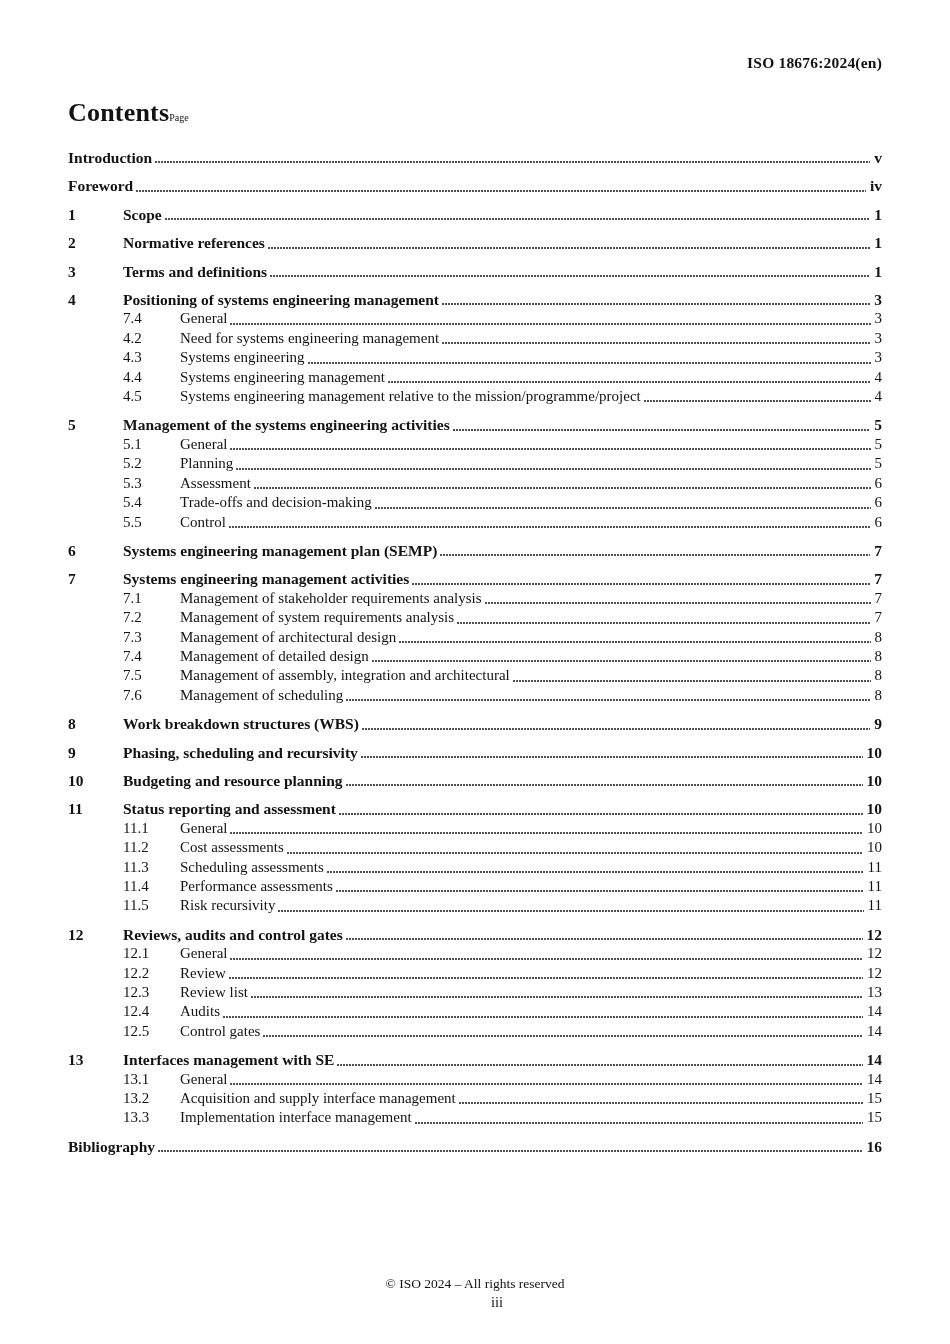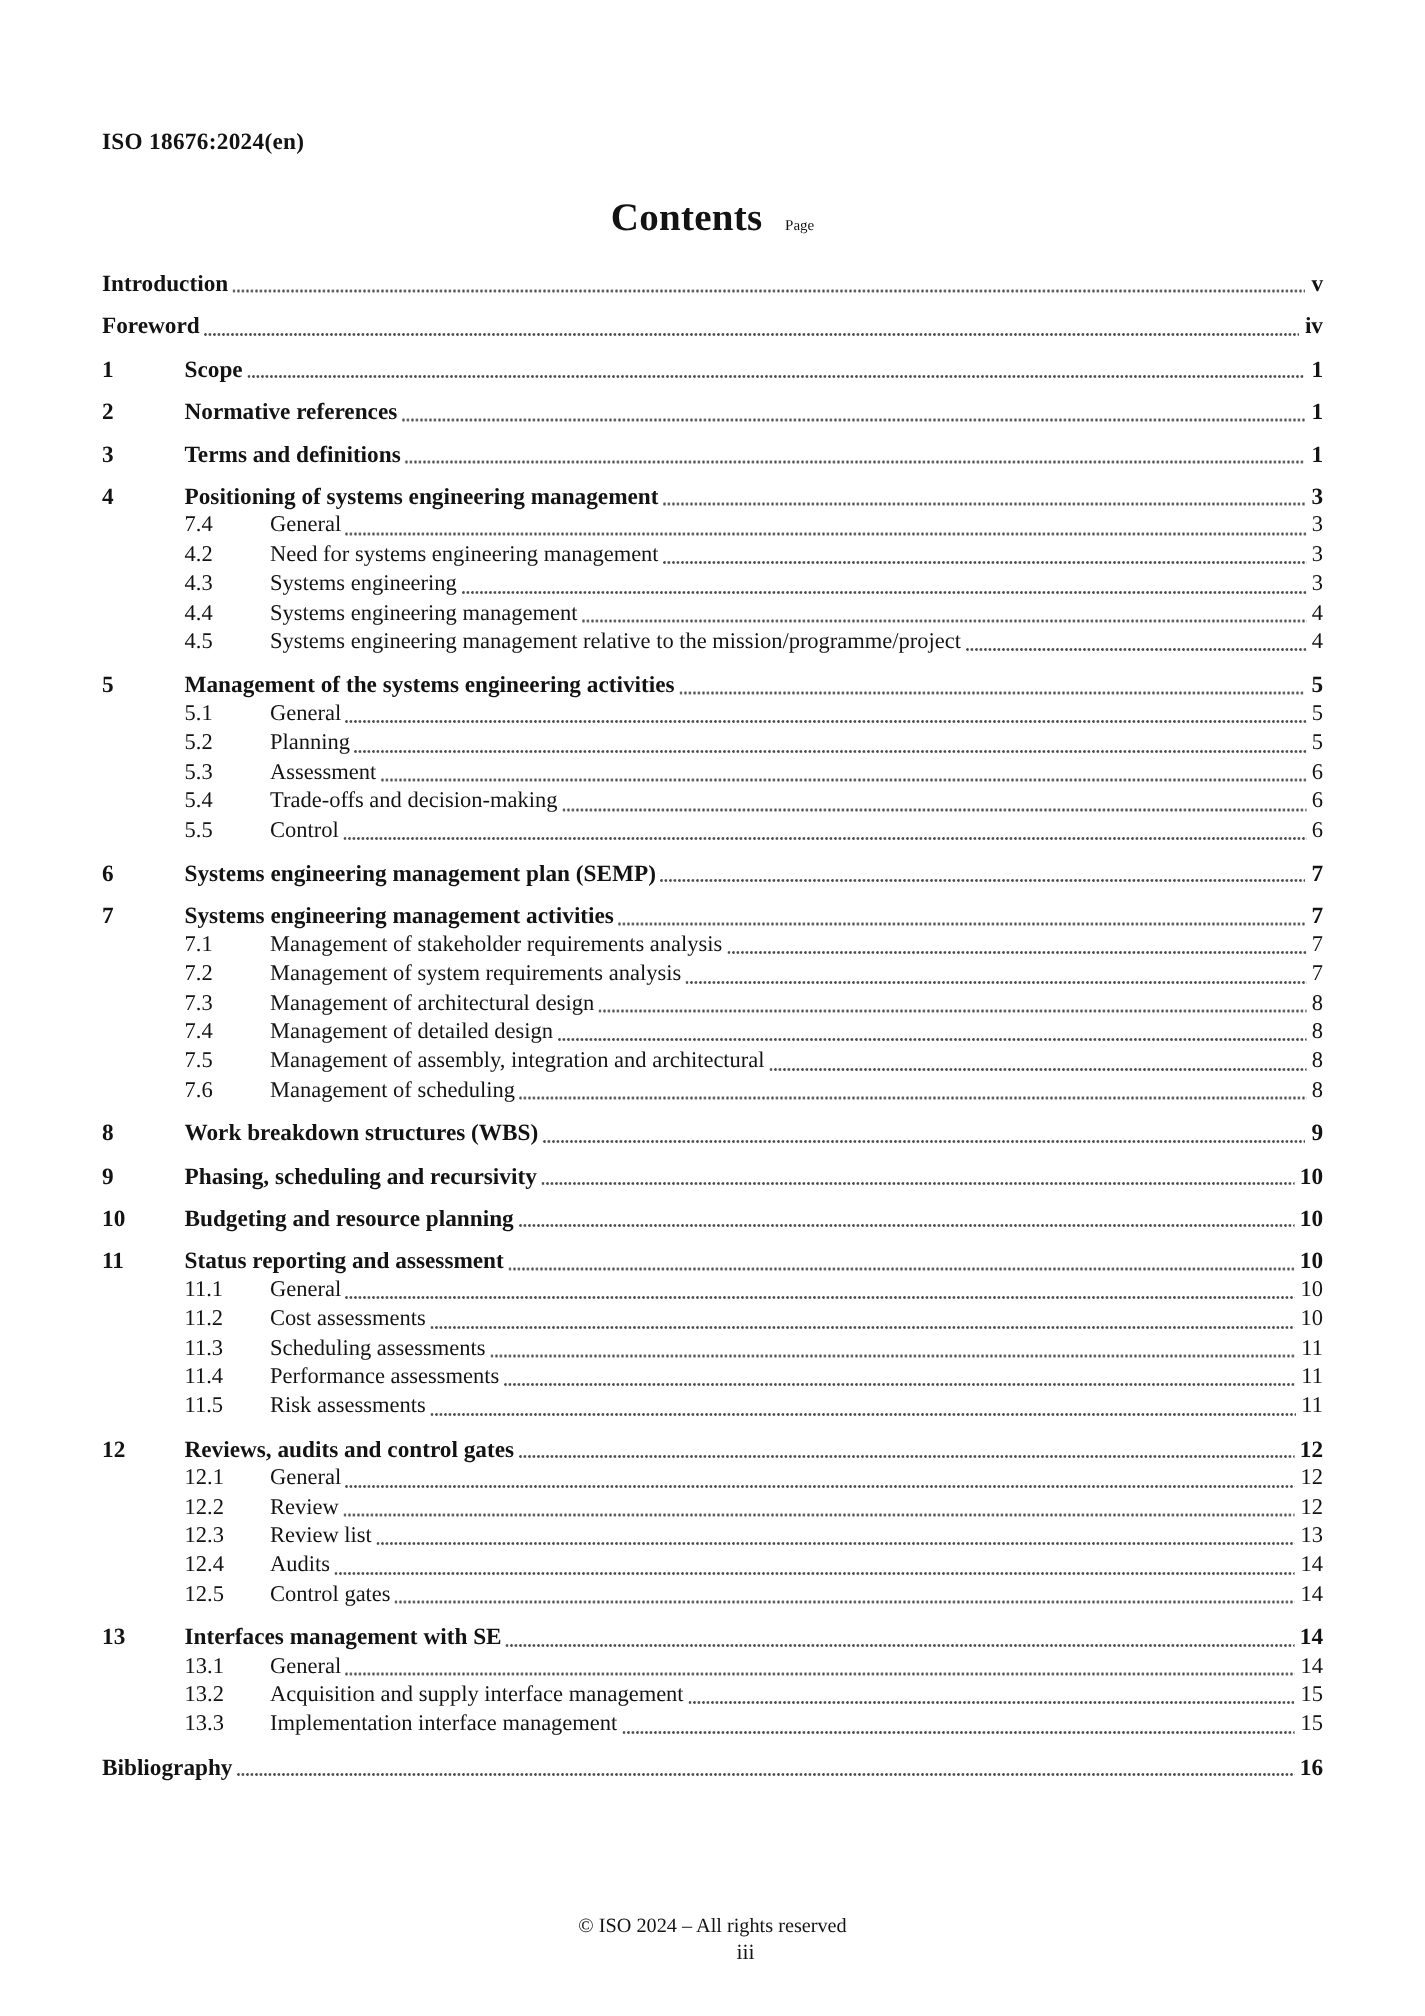--- a/index.html
+++ b/index.html
@@ -12,32 +12,31 @@
     height: 1344px;
     position: relative;
     font-family: "Liberation Serif", serif;
     color: #131313;
     overflow: hidden;
   }
   .page-inner {
     padding: 0 68px;
   }
   .doc-header {
-    padding-top: 86px;
-    text-align: left;
+    padding-top: 54px;
+    text-align: right;
     font-size: 15.5px;
     font-weight: bold;
     letter-spacing: 0.2px;
   }
   .contents-bar {
     display: flex;
-    justify-content: center;
+    justify-content: flex-start;
     align-items: baseline;
     margin-top: 26px;
-    gap: 15px;
   }
   .contents-title {
     font-size: 26px;
     font-weight: bold;
     letter-spacing: 0.2px;
   }
   .page-label {
     font-size: 10px;
     font-weight: normal;
   }
@@ -342,21 +341,21 @@
 
   <div class="row sub">
     <span class="num">11.4</span>
     <span class="title">Performance assessments</span>
     <span class="leader"></span>
     <span class="page-num">11</span>
   </div>
 
   <div class="row sub">
     <span class="num">11.5</span>
-    <span class="title">Risk assessments</span>
+    <span class="title">Risk recursivity</span>
     <span class="leader"></span>
     <span class="page-num">11</span>
   </div>
 
   <div class="row chapter">
     <span class="num">12</span>
     <span class="title">Reviews, audits and control gates</span>
     <span class="leader"></span>
     <span class="page-num">12</span>
   </div>

